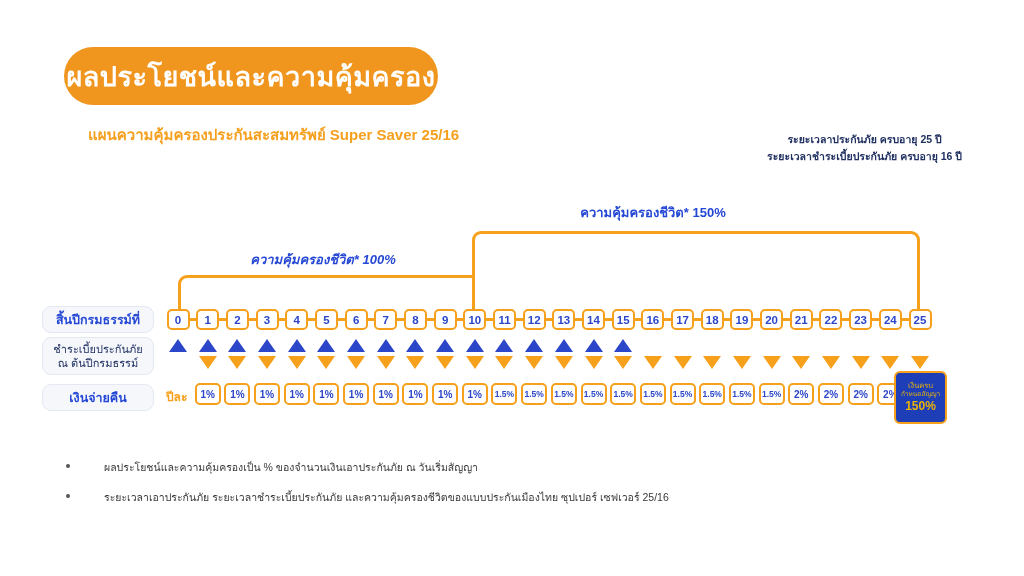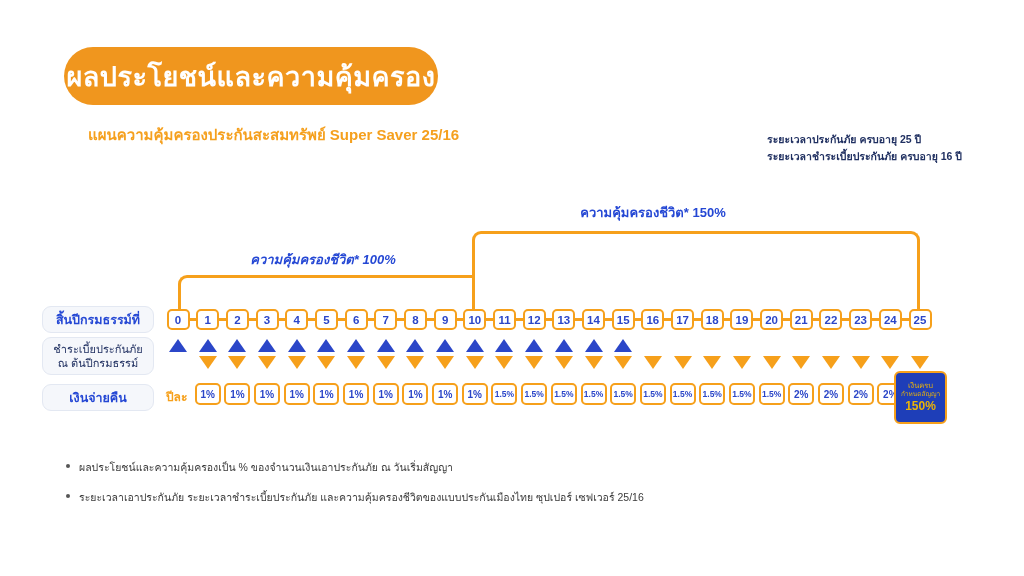--- a/index.html
+++ b/index.html
@@ -11,21 +11,21 @@
     position:absolute; left:64px; top:47px; width:374px; height:58px;
     background:#F0961E; border-radius:30px;
     display:flex; align-items:center; justify-content:center;
     color:#fff; font-size:27px; font-weight:700; letter-spacing:.5px;
   }
   .subtitle{
     position:absolute; left:88px; top:123px;
     color:#F5A01E; font-size:15px; font-weight:700;
   }
   .meta{
-    position:absolute; right:62px; top:131px; text-align:left;
+    position:absolute; right:62px; top:131px; text-align:center;
     color:#203061; font-size:10.5px; font-weight:700; line-height:17px;
   }
 
   .cov-label{ position:absolute; width:190px; text-align:center;
     color:#2447D4; font-size:13px; font-weight:700; }
   .cov-100{ left:228px; top:249px;font-style:italic; }
   .cov-150{ left:558px; top:202px; }
 
   .bracket{ position:absolute; border:0 solid #F6A01B; }
   .bracket-100{ left:178px; top:275px; width:294px; height:34px;
@@ -76,21 +76,21 @@
     background:#F5F7FB; border:1px solid #E3E8F2; border-radius:9px;
     display:flex; flex-direction:column; align-items:center; justify-content:center;
     text-align:center;
   }
   .rl-1{ top:306px; height:27px; color:#2447D4; font-size:12.5px; font-weight:700; }
   .rl-2{ top:337px; height:38px; color:#203061; font-size:11px; line-height:1.3; }
   .rl-3{ top:384px; height:27px; color:#2447D4; font-size:12.5px; font-weight:700; }
 
   .notes{ position:absolute; left:60px; top:459px; color:#3A3A3A; }
   .notes .nh{ font-size:11px; font-weight:700; margin-bottom:14px; }
-  .note-item{ display:flex; align-items:flex-start; margin-bottom:13px; font-size:10.5px; }
+  .note-item{ display:flex; align-items:flex-start; margin-bottom:13px; font-size:10.5px;gap:25px; }
   .note-item .dot{ width:4px; height:4px; border-radius:50%; background:#555;
     margin:5px 9px 0 6px; flex:0 0 auto; }
 </style>
 </head>
 <body>
 
 <div class="stage">
 
   <div class="title-pill">
     <span>ผลประโยชน์และความคุ้มครอง</span>

